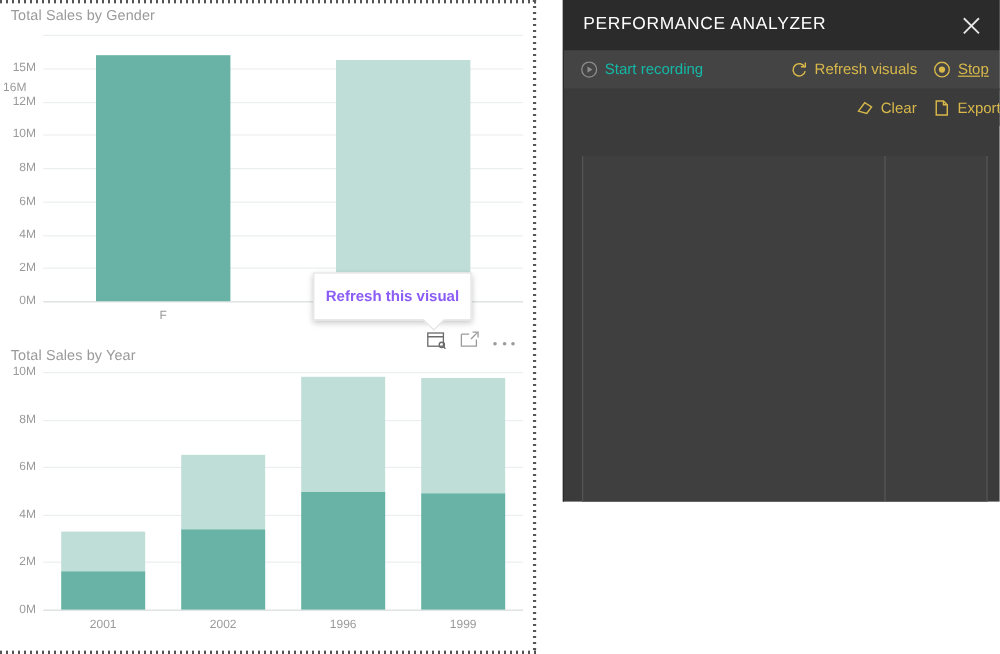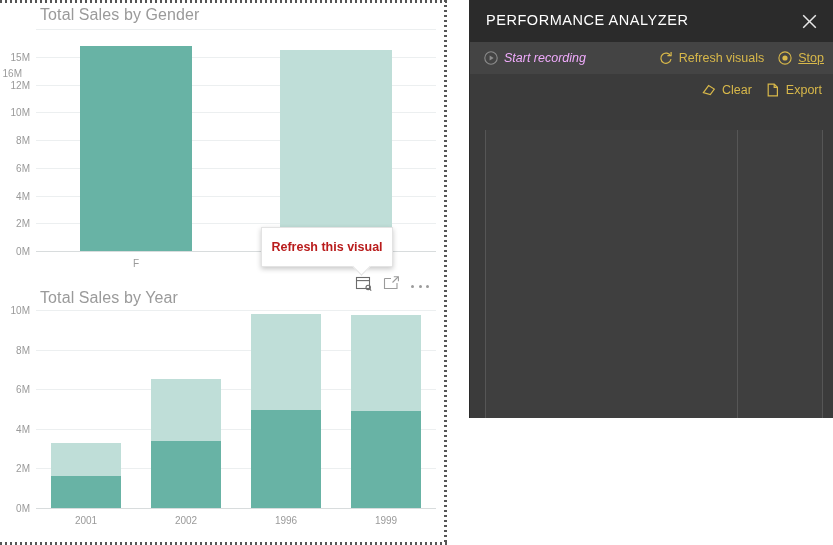--- a/index.html
+++ b/index.html
@@ -25,21 +25,21 @@
     background-image:repeating-linear-gradient(to right,#555 0 2px,transparent 2px 5px);
   }
   .dotted-bottom{
     position:absolute;bottom:0;left:0;width:447px;height:3px;
     background-image:repeating-linear-gradient(to right,#555 0 2px,transparent 2px 5px);
   }
 
   .visual{position:absolute;background:#fff;}
   .visual-title{
     position:absolute;left:9px;top:3px;
-    font-size:16px;color:#9a9a9a;letter-spacing:.1px;white-space:nowrap;margin-left:31px;
+    font-size:12px;color:#9a9a9a;letter-spacing:.1px;white-space:nowrap;
   }
 
   .plot{position:absolute;}
   .ytick{
     position:absolute;right:0;font-size:10px;color:#9a9a9a;
     text-align:right;transform:translateY(-50%);white-space:nowrap;
   }
   .gridline{position:absolute;height:1px;background:#eceff0;}
   .axisline{position:absolute;height:1px;background:#d8dcdd;}
   .bar{position:absolute;}
@@ -47,21 +47,21 @@
     position:absolute;font-size:10px;color:#9a9a9a;text-align:center;
     white-space:nowrap;
   }
 
   
   #tooltip{
     position:absolute;left:261px;top:227px;width:130px;height:38px;
     background:#ffffff;border:1px solid #e3e3e3;
     box-shadow:0 2px 5px rgba(0,0,0,.22);
     display:flex;align-items:center;justify-content:center;
-    font-size:12.5px;font-weight:bold;color:#b91c1c;
+    font-size:12.5px;font-weight:bold;color:#8b5cf6;
     z-index:40;
   }
   #tooltip .tail{
     position:absolute;bottom:-7px;left:93px;width:12px;height:12px;
     background:#ffffff;border-right:1px solid #e3e3e3;border-bottom:1px solid #e3e3e3;
     transform:rotate(45deg);
   }
 
   
   #vis-actions{
@@ -99,28 +99,28 @@
 
   #toolbar-row1{
     position:absolute;left:0;top:42px;width:364px;height:32px;
     background:#444444;border-bottom:1px solid #3a3a3a;
     display:flex;align-items:center;
   }
   #toolbar-row2{
     position:absolute;left:0;top:74px;width:364px;height:31px;
     background:#3b3b3b;
     display:flex;align-items:center;justify-content:flex-end;
-    padding-right:12px;box-sizing:border-box;gap:14px;
+    box-sizing:border-box;gap:14px;
   }
   .tbtn{
     display:flex;align-items:center;gap:6px;
     font-size:12.5px;cursor:pointer;user-select:none;white-space:nowrap;
   }
   .tbtn.gold{color:#d8b84a;}
-  .tbtn.disabled{color:#f0abfc;cursor:default;font-style:italic;}
+  .tbtn.disabled{color:#14b8a6;cursor:default;}
   .tbtn .ic{display:flex;align-items:center;justify-content:center;}
   #start-rec{margin-left:14px;}
   #refresh-visuals{margin-left:auto;}
   #stop-btn{margin-left:14px;margin-right:10px;text-decoration:underline;}
 
   
   #tbl-header{
     position:absolute;left:15px;top:111px;width:338px;height:19px;
     background:#666666;
   }

